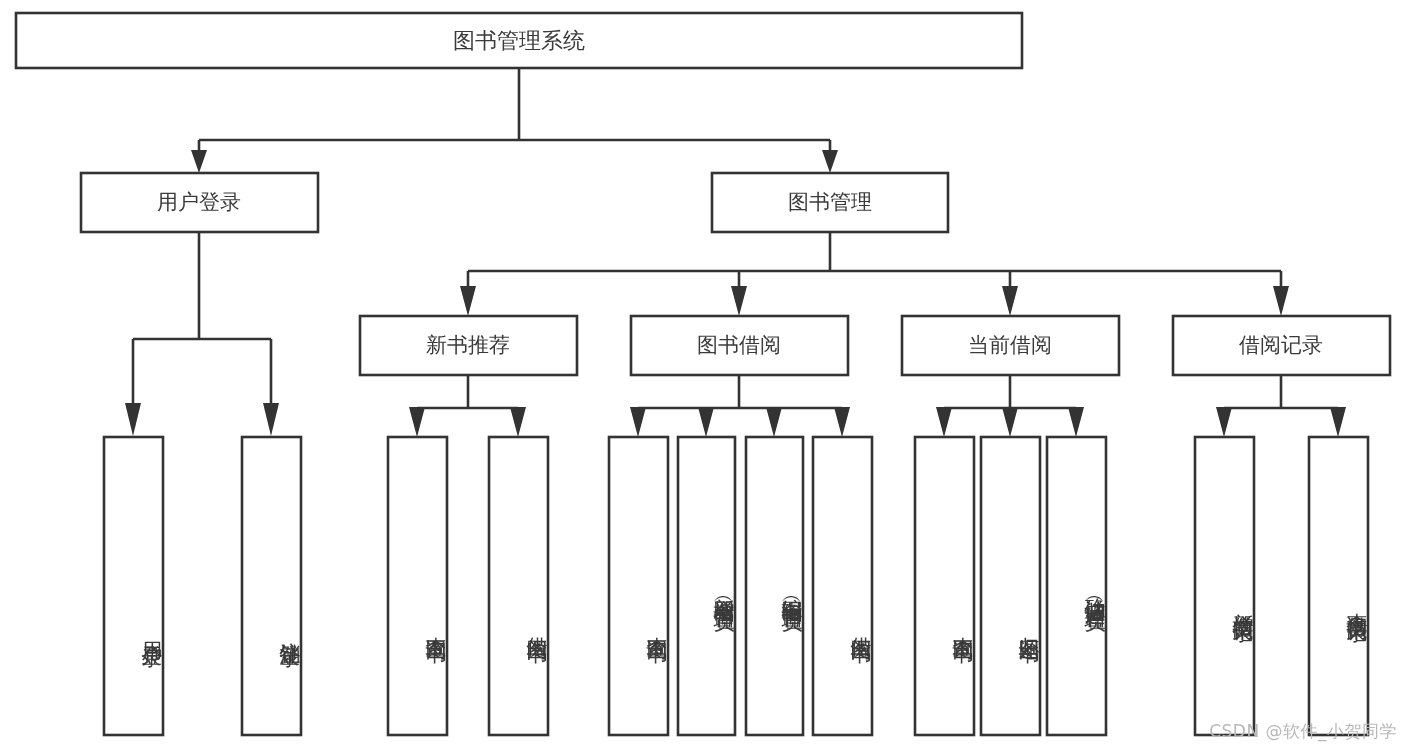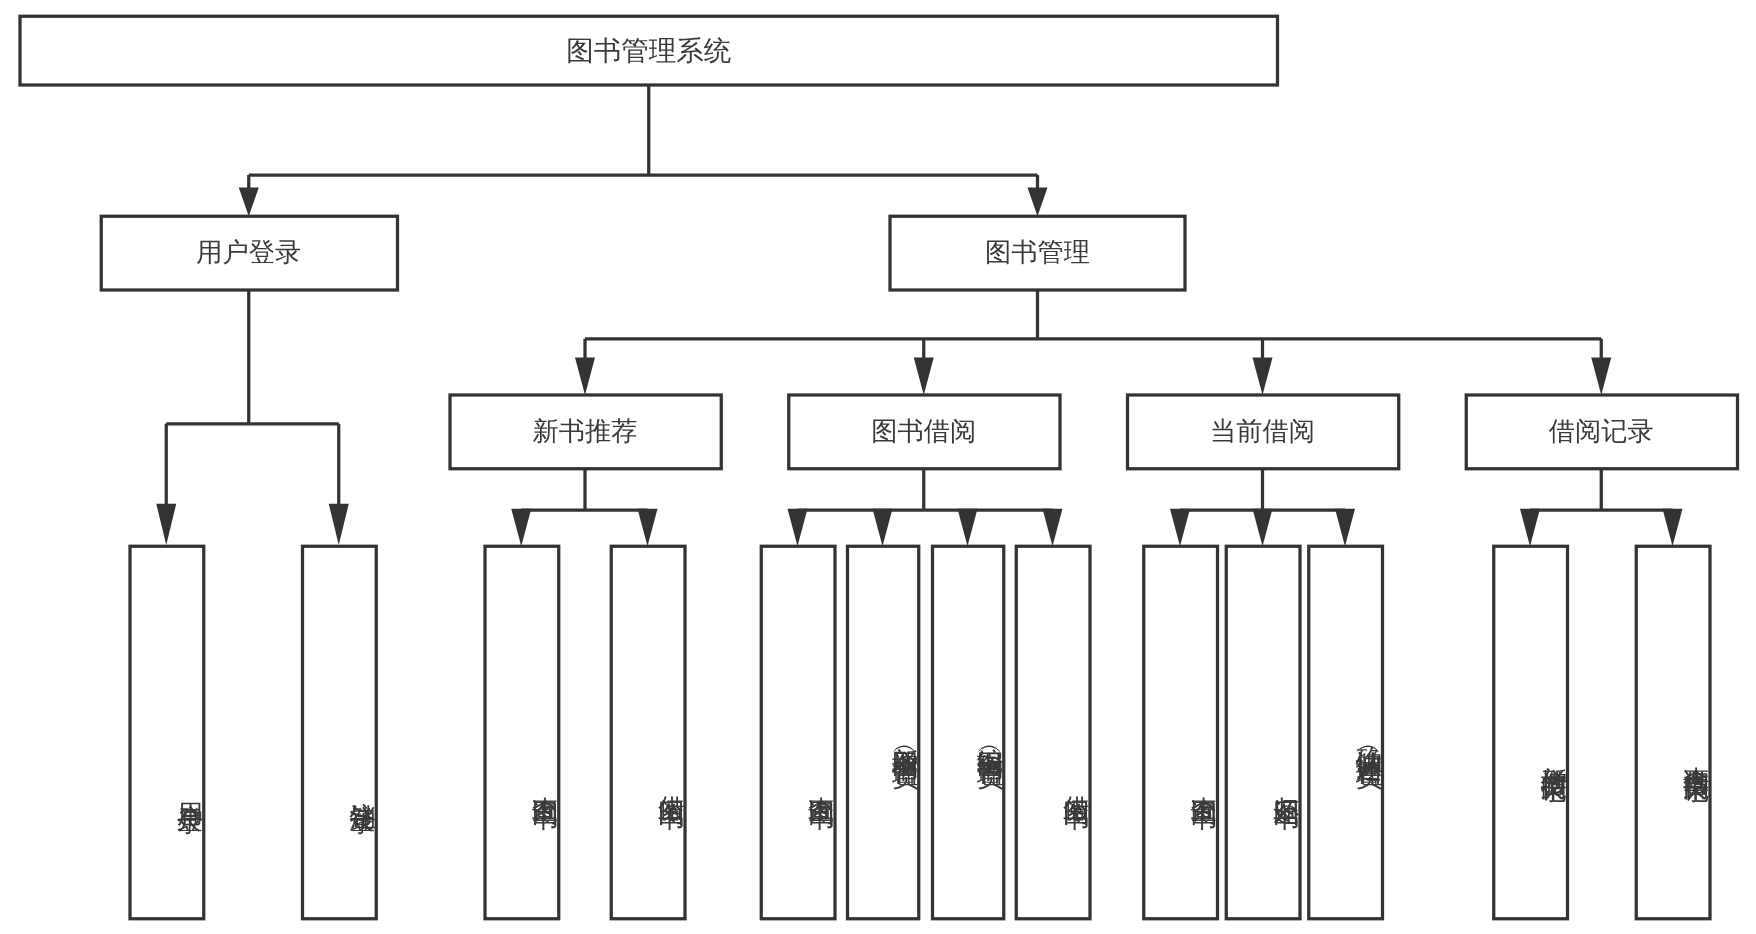--- a/index.html
+++ b/index.html
@@ -211,13 +211,14 @@
   <div class="vlabel" style="left:746px; top:445px; width:57px; height:290px;">编辑图书（管理员）</div>
   <div class="vlabel" style="left:813px; top:512px; width:59px; height:223px;">借阅图书</div>
 
   <div class="vlabel" style="left:915px; top:512px; width:59px; height:223px;">查询图书</div>
   <div class="vlabel" style="left:981px; top:512px; width:59px; height:223px;">归还图书</div>
   <div class="vlabel" style="left:1047px; top:445px; width:59px; height:290px;">确认归还（管理员）</div>
 
   <div class="vlabel" style="left:1195px; top:468px; width:59px; height:267px;">新增借阅记录</div>
   <div class="vlabel" style="left:1309px; top:468px; width:59px; height:267px;">查询借阅记录</div>
 
+  <div class="watermark">CSDN @软件_小贺同学</div>
 </div>
 
 </body></html>

